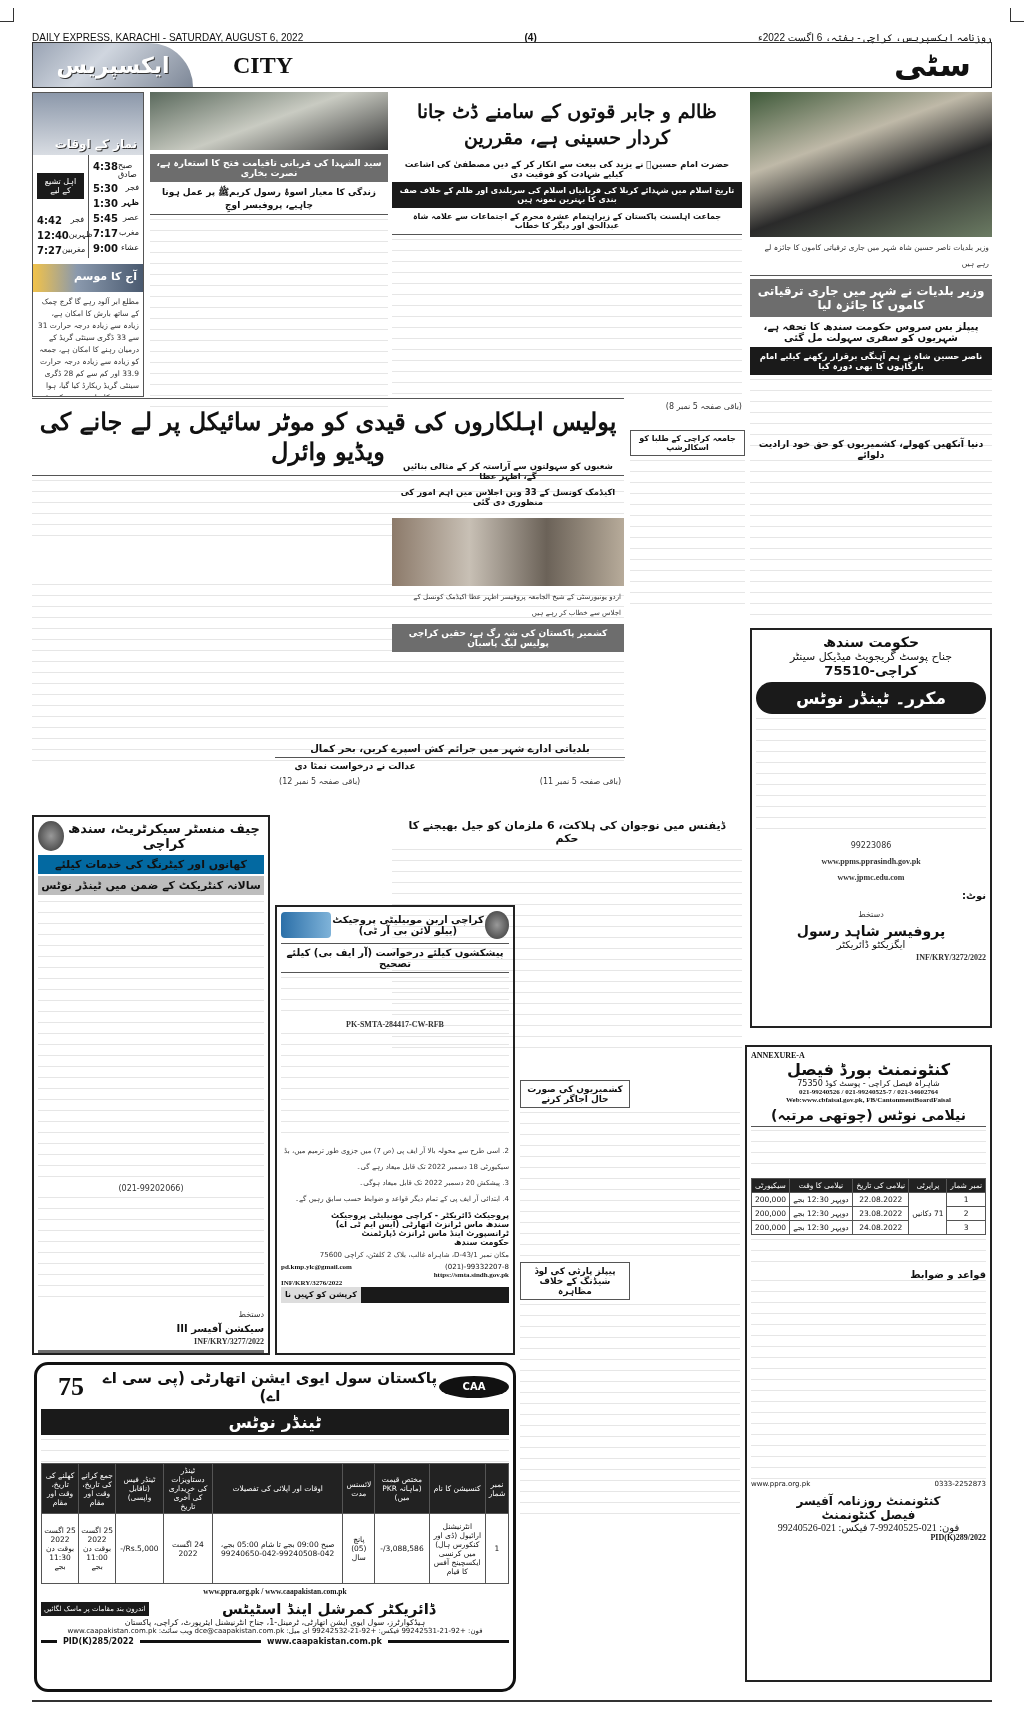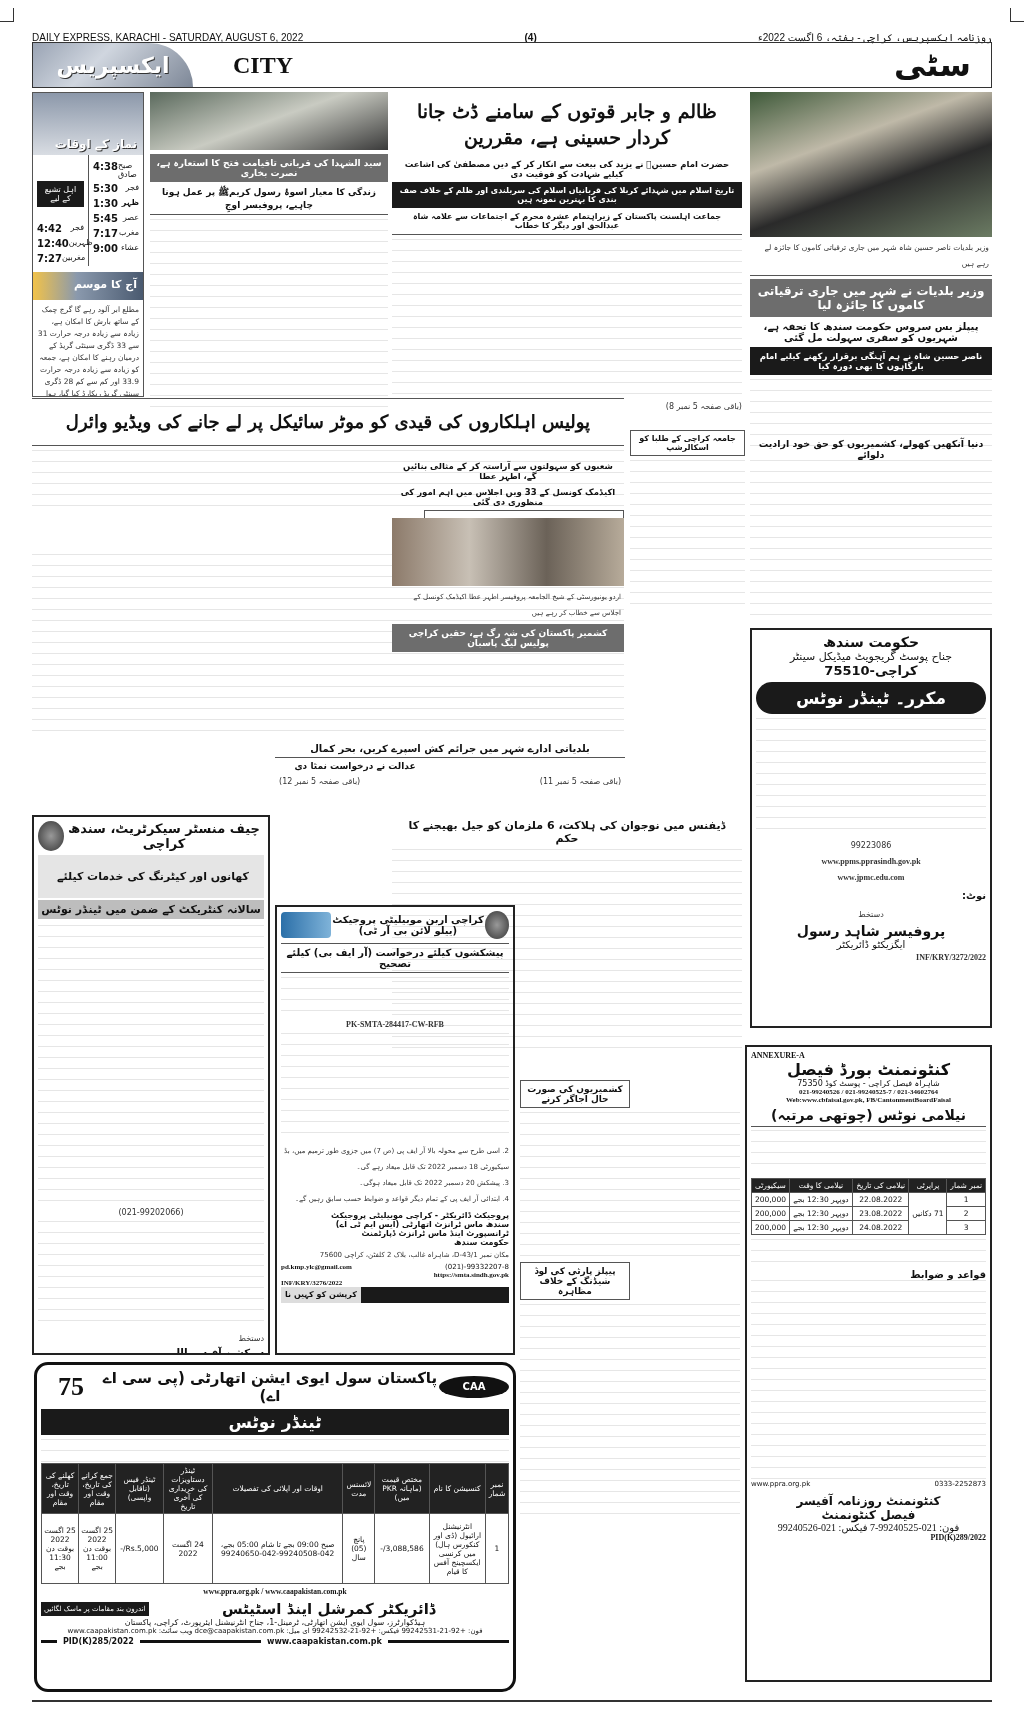--- a/index.html
+++ b/index.html
@@ -45,21 +45,21 @@
     </div>
   <div class="city">CITY</div>
   <div class="city-ur">سٹی</div>
 </div>
 
 <div class="blk" style="left:32px;top:92px;width:112px;height:305px;">
   <div style="height:62px;background:linear-gradient(180deg,#8c98aa,#d9dde3);position:relative;">
     <div style="position:absolute;bottom:4px;right:6px;color:#fff;font-weight:bold;font-size:12px;direction:rtl;text-shadow:1px 1px 0 #333;">نماز کے اوقات</div>
   </div>
   <div style="display:flex;">
-    <div style="width:56px;border-right:1px solid #555;padding-top:22px;">
+    <div style="width:56px;border-right:1px solid #555;padding-top:14px;">
       <div class="bar-dark" style="font-size:8px;padding:4px;margin:4px;text-align:center;direction:rtl;">اہل تشیع کے لیے</div>
       <div style="margin-top:14px;">
         <div class="prayer-row">
             <span>4:42</span>
             <span style="font-weight:normal;font-size:8px;">فجر</span>
           </div>
         <div class="prayer-row">
             <span>12:40</span>
             <span style="font-weight:normal;font-size:8px;">ظہرین</span>
           </div>
@@ -122,21 +122,21 @@
 <div style="position:absolute;left:750px;top:92px;width:242px;height:335px;">
   <div class="photo" style="height:145px;background:linear-gradient(160deg,#3f5a3a,#bfb9a8 35%,#2a2a2a 60%,#6b7b63);"></div>
   <div class="rtl txt" style="padding:3px;font-size:7.5px;border-bottom:1px solid #555;">وزیر بلدیات ناصر حسین شاہ شہر میں جاری ترقیاتی کاموں کا جائزہ لے رہے ہیں</div>
   <div class="headline bar-grey" style="font-size:12px;padding:5px 3px;margin-top:3px;">وزیر بلدیات نے شہر میں جاری ترقیاتی کاموں کا جائزہ لیا</div>
   <div class="headline" style="font-size:10px;padding:4px;">پیپلز بس سروس حکومت سندھ کا تحفہ ہے، شہریوں کو سفری سہولت مل گئی</div>
   <div class="headline bar-dark" style="font-size:8.5px;padding:4px;">ناصر حسین شاہ نے ہم آہنگی برقرار رکھنے کیلیے امام بارگاہوں کا بھی دورہ کیا</div>
   <div class="filler" style="height:70px;margin-top:4px;"></div>
 </div>
 
 <div style="position:absolute;left:32px;top:398px;width:592px;height:330px;">
-  <div class="headline" style="font-size:18px;line-height:30px;padding:8px 0;font-family:'DejaVu Serif',serif;border-top:1px solid #555;border-bottom:1px solid #555;">پولیس اہلکاروں کی قیدی کو موٹر سائیکل پر لے جانے کی ویڈیو وائرل</div>
+  <div class="headline" style="font-size:24px;line-height:30px;padding:8px 0;font-family:'DejaVu Serif',serif;border-top:1px solid #555;border-bottom:1px solid #555;">پولیس اہلکاروں کی قیدی کو موٹر سائیکل پر لے جانے کی ویڈیو وائرل</div>
   <div class="filler" style="height:60px;margin-top:4px;"></div>
   <div class="headline" style="font-size:12px;padding:5px;border:1px solid #555;width:200px;margin-left:auto;">امام حسینؓ نے سب کچھ لٹا کر دین کو بچا لیا، علامہ قریشی</div>
   <div class="filler" style="height:180px;margin-top:4px;"></div>
 </div>
 
 <div style="position:absolute;left:392px;top:398px;width:232px;height:230px;">
   <div class="headline" style="font-size:8.5px;padding:3px;margin-top:60px;">شعبوں کو سہولتوں سے آراستہ کر کے مثالی بنائیں گے، اطہر عطا</div>
   <div class="headline" style="font-size:8.5px;padding:3px;">اکیڈمک کونسل کے 33 ویں اجلاس میں اہم امور کی منظوری دی گئی</div>
   <div class="photo" style="height:68px;margin-top:8px;background:linear-gradient(90deg,#8c7a6a,#c8c0b5,#6b6258,#b7ab9a);"></div>
   <div class="rtl txt" style="padding:3px;font-size:7px;">اردو یونیورسٹی کے شیخ الجامعہ پروفیسر اطہر عطا اکیڈمک کونسل کے اجلاس سے خطاب کر رہے ہیں</div>
@@ -178,21 +178,21 @@
   <div class="headline" style="font-size:14px;">پروفیسر شاہد رسول</div>
   <div class="headline" style="font-size:10px;font-weight:normal;">ایگزیکٹو ڈائریکٹر</div>
   <div class="txt" style="text-align:right;font-weight:bold;font-family:'Liberation Serif',serif;">INF/KRY/3272/2022</div>
 </div>
 
 <div class="blk" style="left:32px;top:815px;width:238px;height:540px;border:2px solid #222;padding:4px;">
   <div style="display:flex;align-items:center;justify-content:space-between;">
     <div style="width:26px;height:30px;border-radius:50%;background:radial-gradient(#999,#333);"></div>
     <div class="headline" style="font-size:13px;flex:1;">چیف منسٹر سیکرٹریٹ، سندھ کراچی</div>
   </div>
-  <div class="headline" style="font-size:11px;background:#e5e5e5;padding:15px;margin-top:4px;text-align:right;">کھانوں اور کیٹرنگ کی خدمات کیلئے</div>
+  <div class="headline" style="font-size:11px;background:#0369a1;padding:3px;margin-top:4px;">کھانوں اور کیٹرنگ کی خدمات کیلئے</div>
   <div class="headline" style="font-size:11px;background:#bdbdbd;padding:3px;margin-top:2px;">سالانہ کنٹریکٹ کے ضمن میں ٹینڈر نوٹس</div>
   <div class="filler" style="height:280px;margin-top:6px;"></div>
   <div class="txt" style="text-align:center;">(021-99202066)</div>
   <div class="filler" style="height:110px;"></div>
   <div class="rtl txt">دستخط</div>
   <div class="rtl" style="font-size:10px;font-weight:bold;">سیکشن آفیسر III</div>
   <div class="txt" style="text-align:right;font-weight:bold;font-family:'Liberation Serif',serif;">INF/KRY/3277/2022</div>
   <div class="headline bar-grey" style="font-size:9px;padding:3px;">کرپشن کو کہیں نا</div>
 </div>
 

